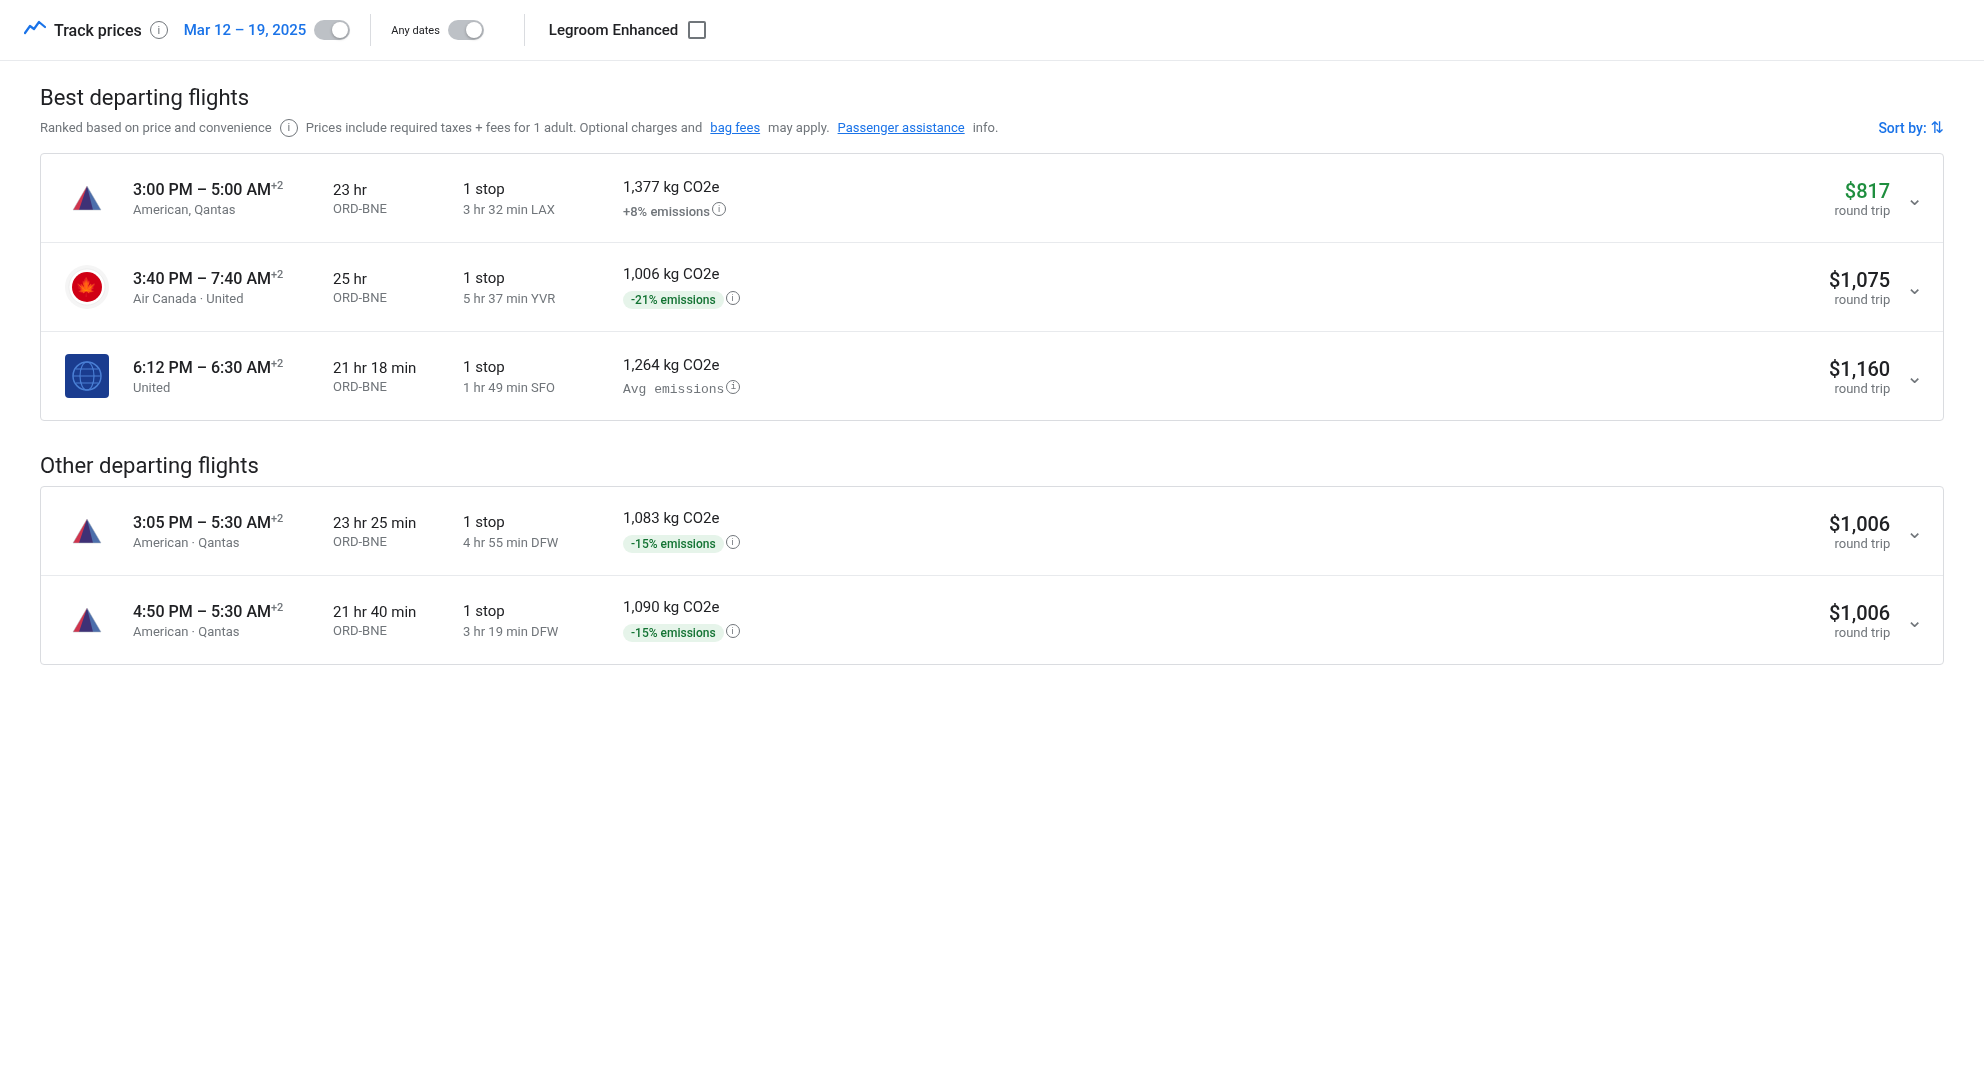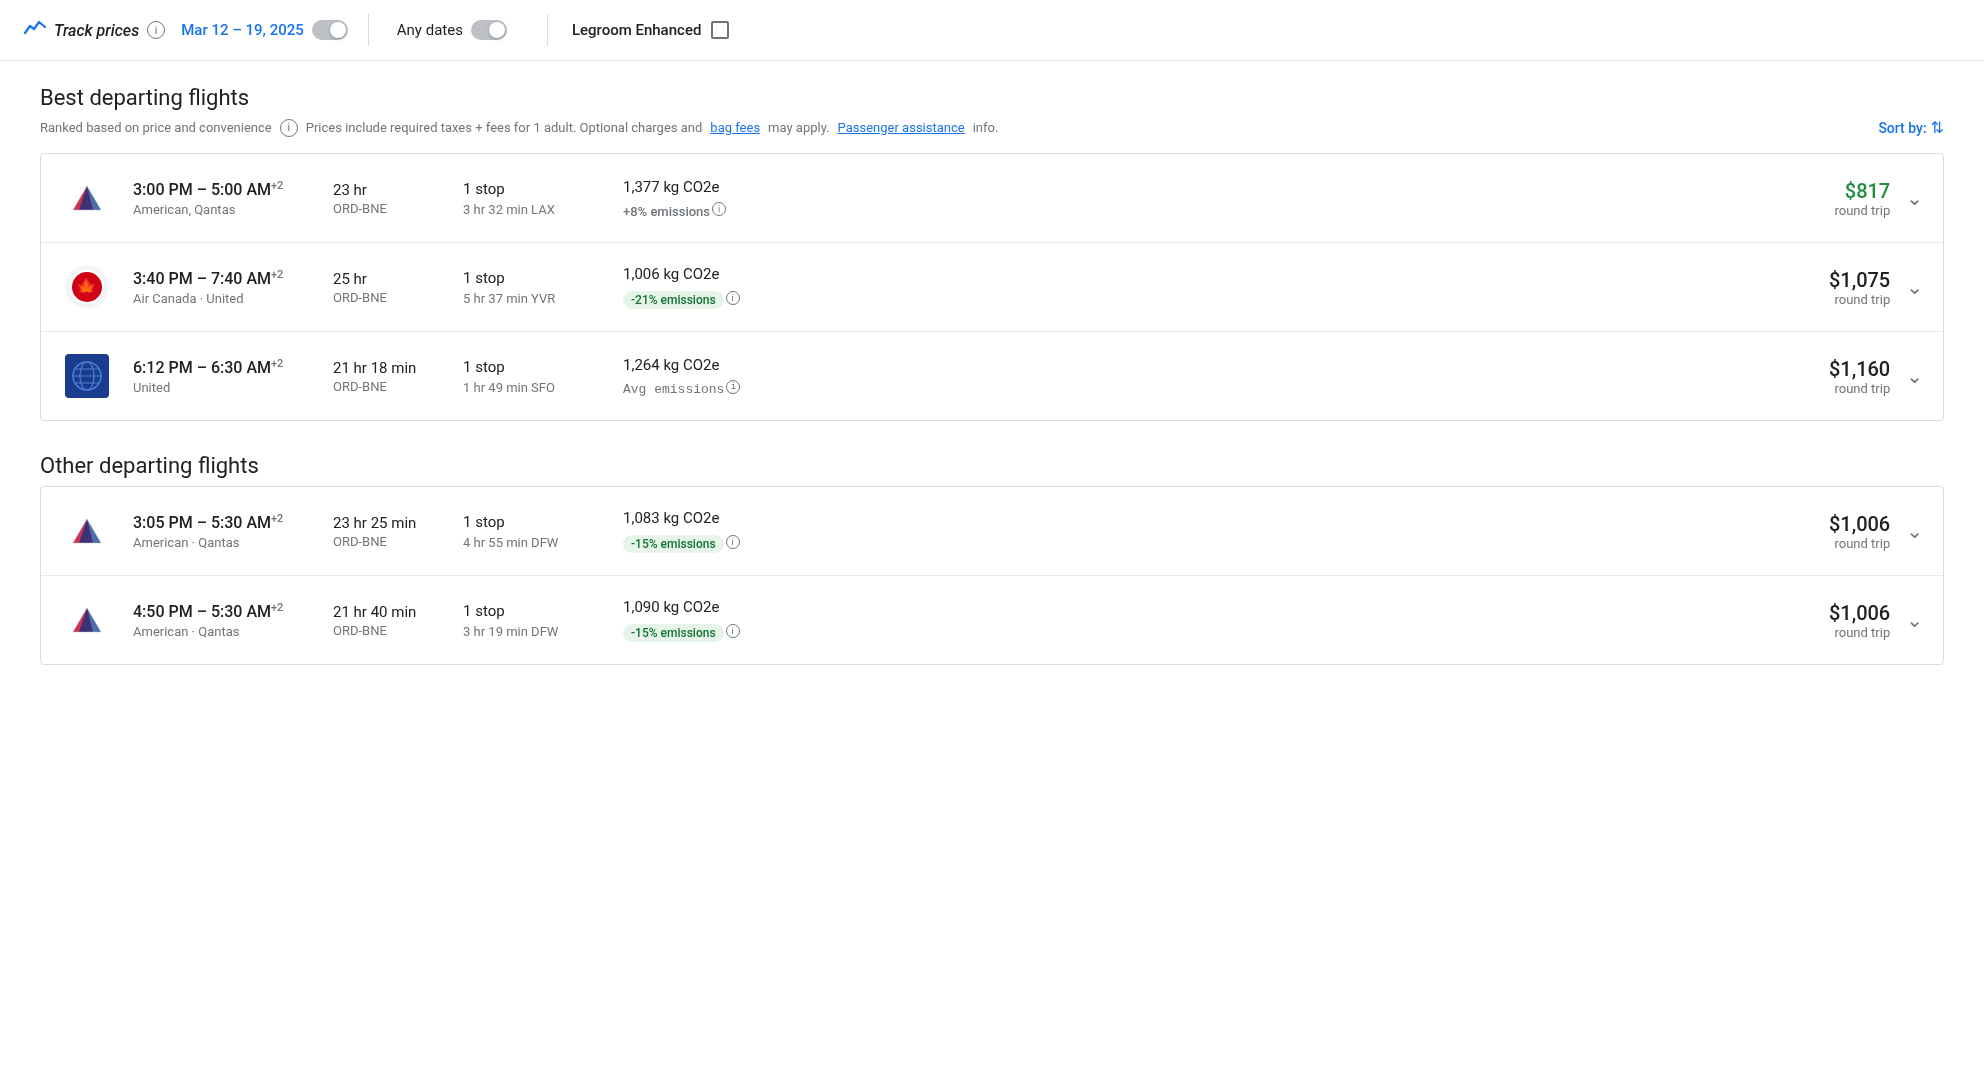--- a/index.html
+++ b/index.html
@@ -14,21 +14,21 @@
       gap: 0;
       flex-wrap: wrap;
     }
     .track-prices-section {
       display: flex;
       align-items: center;
       gap: 8px;
       margin-right: 16px;
     }
     .track-icon { color: #1a73e8; font-size: 18px; }
-    .track-label { font-size: 16px; font-weight: 500; color: #202124; font-style: italic; }
+    .track-label { font-size: 16px; font-weight: 500; color: #202124; }
     .info-icon {
       width: 18px; height: 18px;
       border: 1.5px solid #70757a;
       border-radius: 50%;
       display: inline-flex; align-items: center; justify-content: center;
       font-size: 11px; color: #70757a; cursor: pointer;
     }
     .date-range { font-size: 15px; color: #1a73e8; font-weight: 500; margin-right: 8px; }
     .toggle {
       width: 36px; height: 20px;
@@ -49,21 +49,21 @@
     }
     .divider-v {
       width: 1px; height: 32px;
       background: #dadce0;
       margin: 0 20px;
     }
     .any-dates-section {
       display: flex; align-items: center; gap: 8px;
       margin-right: 20px;
     }
-    .any-dates-label { font-size: 15px; color: #202124; margin-left: 8px; }
+    .any-dates-label { font-size: 11px; color: #202124; }
     .legroom-section {
       display: flex; align-items: flex-start; gap: 10px;
       margin-left: 4px;
     }
     .legroom-label { font-size: 15px; color: #202124; font-weight: 500; }
     .checkbox-box {
       width: 18px; height: 18px;
       border: 2px solid #70757a;
       border-radius: 2px;
       cursor: pointer;

